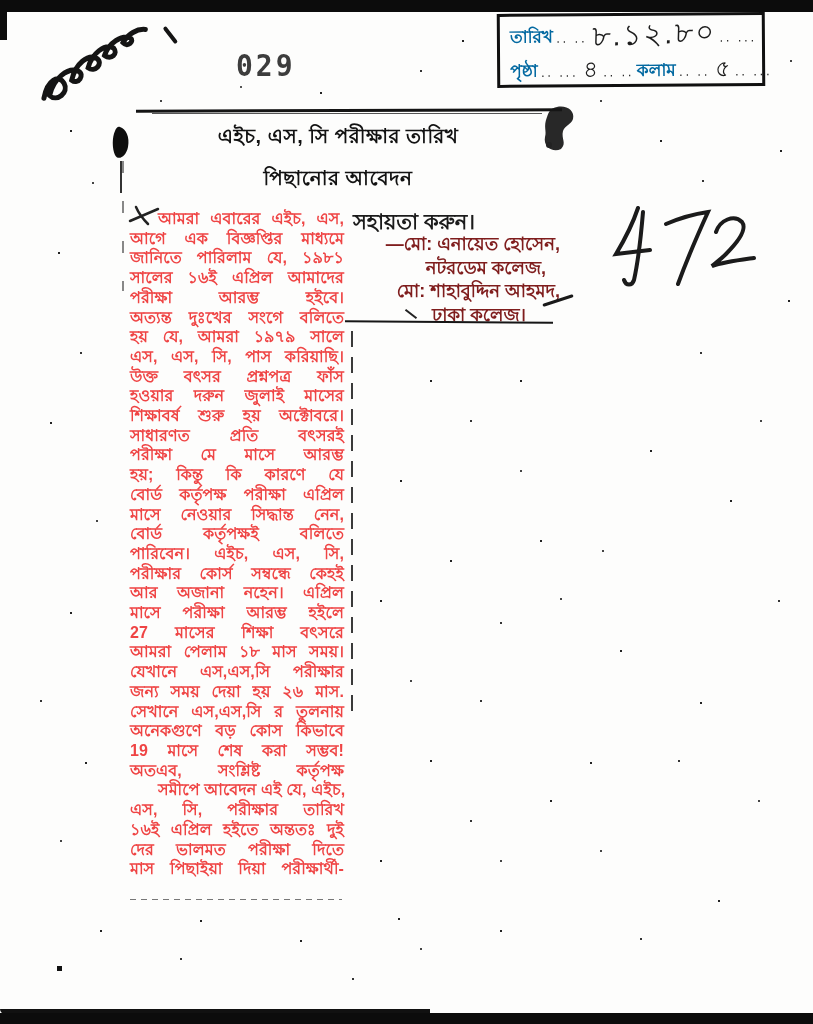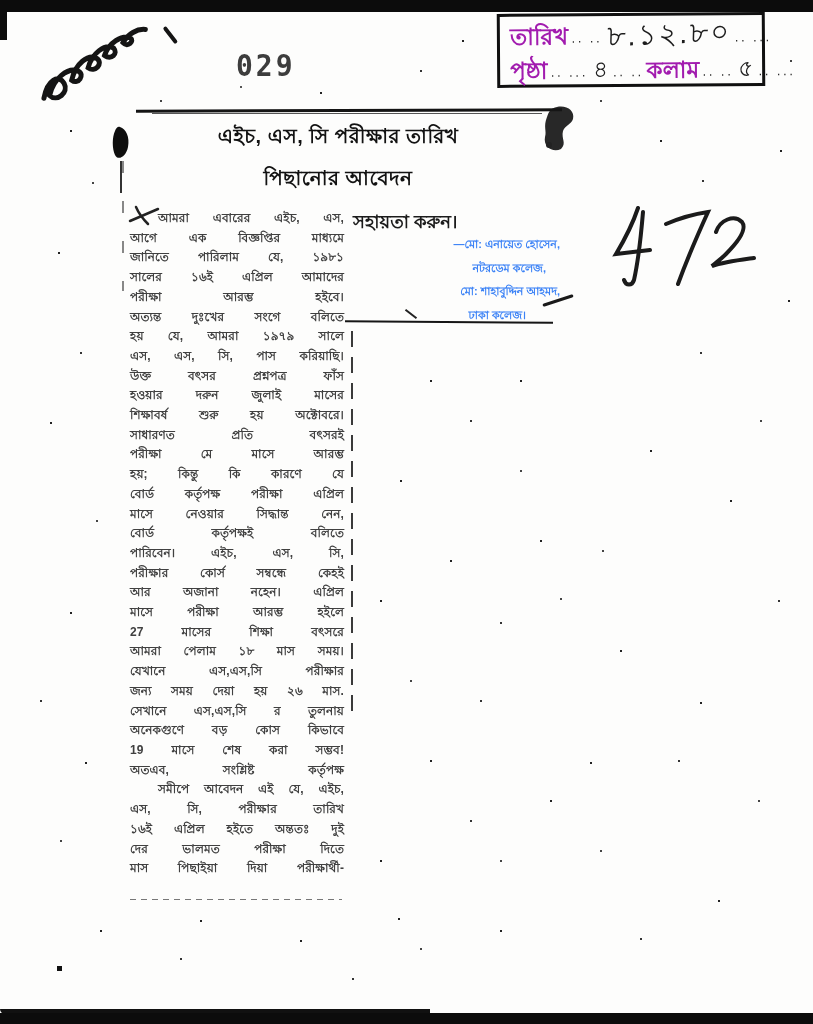--- a/index.html
+++ b/index.html
@@ -45,21 +45,21 @@
     color:#3d3d3d;letter-spacing:3px;transform:scaleY(1.05);
   }
 
   
   .index-box{
     position:absolute;left:497px;top:13px;width:268px;height:74px;
     border:3px solid #101010;transform:rotate(-0.4deg);
     padding:4px 8px 0 10px;box-sizing:border-box;background:#fdfdfc;
   }
   .index-row{display:flex;align-items:center;height:34px;white-space:nowrap;}
-  .index-label{font-size:23px;font-weight:bold;color:#a21caf;text-align:center;}
+  .index-label{font-size:17px;font-weight:bold;color:#0369a1;text-align:center;}
   .leader-dots{font-size:13px;letter-spacing:2px;color:#2a2a2a;margin:0 3px;position:relative;top:3px;}
   .hw-date{
     font-size:29px;color:#1c1c1c;transform:rotate(-2deg) skewX(-4deg);
     margin-left:2px;letter-spacing:2px;position:relative;top:-2px;font-weight:400;
   }
   .hw-num{
     font-size:23px;color:#1c1c1c;transform:skewX(-4deg);
     margin:0 2px;position:relative;top:-1px;font-weight:400;
   }
 
@@ -74,32 +74,32 @@
   .ink-tail{position:absolute;left:8px;top:58px;width:2px;height:32px;background:#333;}
   .ink-blob-right{position:absolute;left:425px;top:2px;}
   .headline{
     position:absolute;left:0;top:12px;width:452px;text-align:center;
     font-size:20px;font-weight:bold;color:#121212;line-height:42px;letter-spacing:0.5px;
   }
   .pen-tick{position:absolute;left:16px;top:102px;}
 
   .leftcol{position:absolute;left:18px;top:106px;width:214px;}
   .leftcol > div{
-    font-size:12px;font-weight:bold;color:#404040;line-height:19.7px;
+    font-size:16px;font-weight:bold;color:#ef4444;line-height:19.7px;
     white-space:nowrap;text-align:justify;text-align-last:justify;letter-spacing:0.1px;
   }
   .leftcol > div:nth-child(1),
   .leftcol > div:nth-child(30){text-indent:28px;}
   .clip-bottomline{position:absolute;left:18px;top:796px;width:212px;height:1px;
     background:repeating-linear-gradient(90deg,#777 0 6px,transparent 6px 11px);}
 
   .rightcol{position:absolute;left:233px;top:108px;width:215px;}
-  .rc-first{font-size:18px;font-weight:bold;color:#1b1b1b;line-height:22px;padding-left:8px;}
+  .rc-first{font-size:21px;font-weight:bold;color:#1b1b1b;line-height:22px;padding-left:8px;}
   .rc-sigs > div{
-    font-size:11px;font-weight:bold;color:#3b82f6;line-height:23.5px;text-align:right;
+    font-size:18px;font-weight:bold;color:#7f1d1d;line-height:23.5px;text-align:right;
   }
   .rc-sigs > div:nth-child(2){padding-right:14px;}
   .rc-sigs > div:nth-child(4){padding-right:34px;}
   .sig-rule{position:absolute;left:233px;top:218px;width:208px;height:2px;background:#161616;transform:rotate(0.4deg);}
   .sig-rule-tick{position:absolute;left:292px;top:210px;width:14px;height:2px;background:#222;transform:rotate(38deg);}
   .sig-flourish{position:absolute;left:430px;top:196px;width:32px;height:3px;background:#1a1a1a;transform:rotate(-18deg);border-radius:2px;}
   .col-divider{position:absolute;left:239px;top:228px;width:2px;height:382px;
     background:repeating-linear-gradient(#3a3a3a 0 16px,transparent 16px 26px);}
   .clip-leftmark{position:absolute;left:10px;top:58px;width:2px;height:130px;
     background:repeating-linear-gradient(#555 0 12px,transparent 12px 40px);opacity:.7;}

